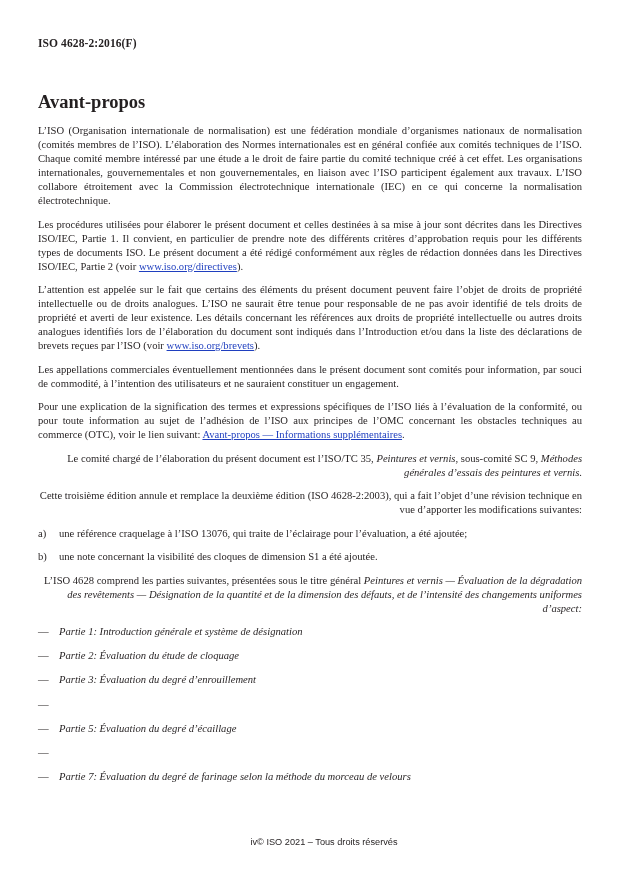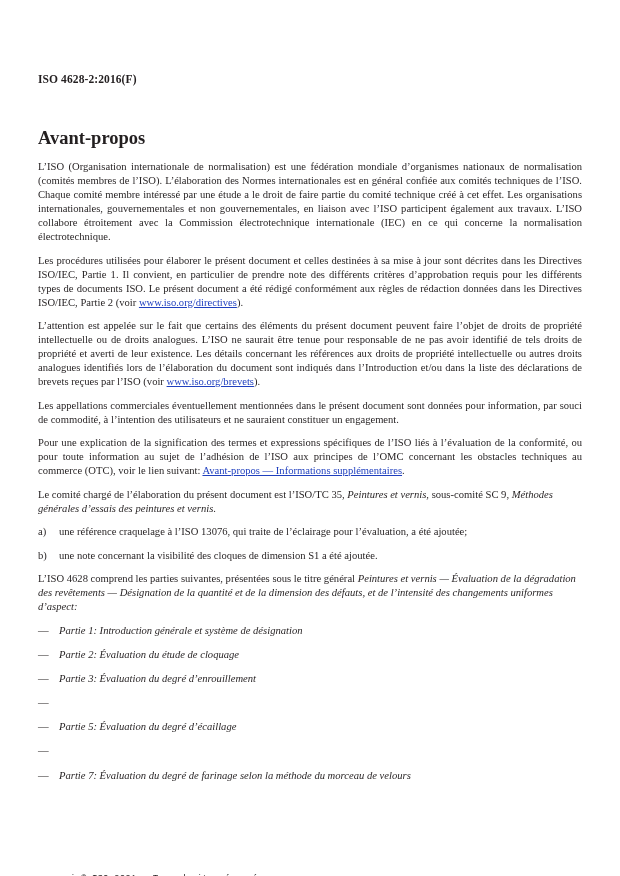--- a/index.html
+++ b/index.html
@@ -1,57 +1,58 @@
 <!DOCTYPE html>
 <html><head>
 <meta charset="utf-8">
 <style>
   html, body { margin: 0; padding: 0; background: #ffffff; }
   body { width: 620px; height: 876px; position: relative; overflow: hidden;
          font-family: "DejaVu Serif", "Liberation Serif", serif; color: #231f20; }
-  .page { position: absolute; left: 0; top: 0; width: 620px; height: 691px; margin-top: 36px; }
+  .page { position: absolute; left: 0; top: 0; width: 620px; height: 691px; }
   .doc-id { position: absolute; left: 38px; top: 37px; font-size: 11.5px; font-weight: bold;
             font-family: "Liberation Serif", serif; letter-spacing: 0.1px; }
   .title { position: absolute; left: 38px; top: 92px; font-size: 18.5px; font-weight: bold;
            font-family: "Liberation Serif", serif; margin: 0; }
   .body { position: absolute; left: 38px; top: 124px; width: 544px;
           font-family: "Liberation Serif", serif; font-size: 10.6px; line-height: 14px; }
   .body p { margin: 0 0 9.5px 0; text-align: justify; }
-  .body p.nojust { text-align: left; }
+  .body p.nojust { text-align: right; }
   a.lnk { color: #1f3fbf; text-decoration: underline; }
   .it { font-style: italic; }
   .alist { margin: 0 0 9px 0; padding: 0; list-style: none; }
   .alist li { display: flex; margin-bottom: 9.5px; }
   .alist .mark { width: 21px; flex: none; }
   .dlist { margin: 0; padding: 0; list-style: none; }
   .dlist li { display: flex; margin-bottom: 10.2px; font-style: italic; }
   .dlist .mark { width: 21px; flex: none; font-style: normal; }
   .footer { position: absolute; left: 38px; top: 837px; width: 508px; font-size: 9.2px;
-            font-family: Liberation Mono, monospace; display: flex; justify-content: flex-start; padding-left: 32px; }
+            font-family: Liberation Sans, sans-serif; display: flex; justify-content: center; padding-left: 32px; }
 </style>
 </head>
 <body>
 
 <div class="page">
   <div class="doc-id">ISO 4628-2:2016(F)</div>
   <h1 class="title">Avant-propos</h1>
 
   <div class="body">
     <p>L’ISO (Organisation internationale de normalisation) est une fédération mondiale d’organismes nationaux de normalisation (comités membres de l’ISO). L’élaboration des Normes internationales est en général confiée aux comités techniques de l’ISO. Chaque comité membre intéressé par une étude a le droit de faire partie du comité technique créé à cet effet. Les organisations internationales, gouvernementales et non gouvernementales, en liaison avec l’ISO participent également aux travaux. L’ISO collabore étroitement avec la Commission électrotechnique internationale (IEC) en ce qui concerne la normalisation électrotechnique.</p>
 
     <p><span>Les procédures utilisées pour élaborer le présent document et celles destinées à sa mise à jour sont décrites dans les Directives ISO/IEC, Partie 1. Il convient, en particulier de prendre note des différents critères d’approbation requis pour les différents types de documents ISO. Le présent document a été rédigé conformément aux règles de rédaction données dans les Directives ISO/IEC, Partie 2 (voir </span><a class="lnk">www.iso.org/directives</a><span>).</span></p>
 
     <p><span>L’attention est appelée sur le fait que certains des éléments du présent document peuvent faire l’objet de droits de propriété intellectuelle ou de droits analogues. L’ISO ne saurait être tenue pour responsable de ne pas avoir identifié de tels droits de propriété et averti de leur existence. Les détails concernant les références aux droits de propriété intellectuelle ou autres droits analogues identifiés lors de l’élaboration du document sont indiqués dans l’Introduction et/ou dans la liste des déclarations de brevets reçues par l’ISO (voir </span><a class="lnk">www.iso.org/brevets</a><span>).</span></p>
 
-    <p>Les appellations commerciales éventuellement mentionnées dans le présent document sont données pour information, par souci de commodité, à l’intention des utilisateurs et ne sauraient constituer un engagement.</p>
+    <p>Les appellations commerciales éventuellement mentionnées dans le présent document sont comités pour information, par souci de commodité, à l’intention des utilisateurs et ne sauraient constituer un engagement.</p>
 
     <p><span>Pour une explication de la signification des termes et expressions spécifiques de l’ISO liés à l’évaluation de la conformité, ou pour toute information au sujet de l’adhésion de l’ISO aux principes de l’OMC concernant les obstacles techniques au commerce (OTC), voir le lien suivant: </span><a class="lnk">Avant-propos — Informations supplémentaires</a><span>.</span></p>
 
     <p class="nojust"><span>Le comité chargé de l’élaboration du présent document est l’ISO/TC 35, </span><span class="it">Peintures et vernis</span><span>, sous-comité SC 9, </span><span class="it">Méthodes générales d’essais des peintures et vernis</span><span>.</span></p>
 
+    <p class="nojust">Cette troisième édition annule et remplace la deuxième édition (ISO 4628-2:2003), qui a fait l’objet d’une révision technique en vue d’apporter les modifications suivantes:</p>
 
     <ul class="alist">
       <li>
           <span class="mark">a)</span>
           <span>une référence craquelage à l’ISO 13076, qui traite de l’éclairage pour l’évaluation, a été ajoutée;</span>
         </li>
       <li>
           <span class="mark">b)</span>
           <span>une note concernant la visibilité des cloques de dimension S1 a été ajoutée.</span>
         </li>

